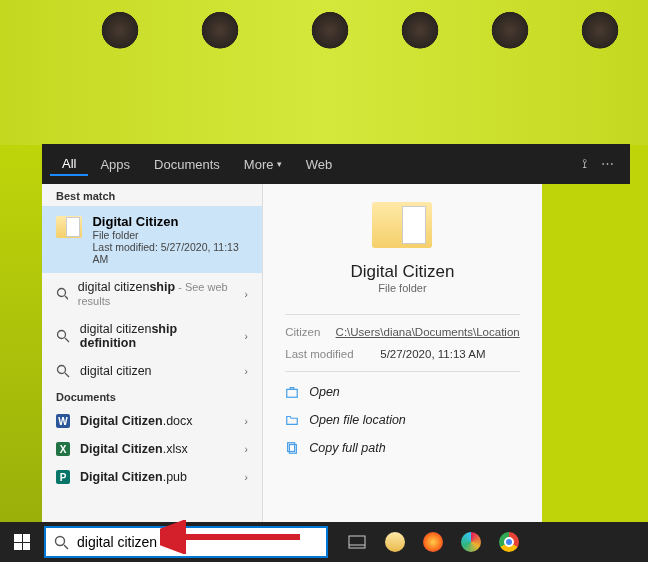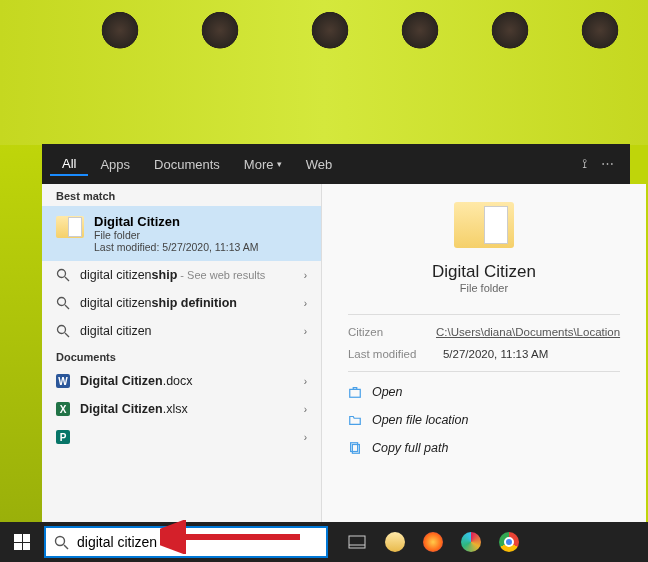--- a/index.html
+++ b/index.html
@@ -4,21 +4,21 @@
 <style>
 * { margin:0; padding:0; box-sizing:border-box; font-family:"Segoe UI",sans-serif; }
 body { width:648px; height:562px; background:#bfd50a; overflow:hidden; position:relative; }
 .wallpaper { position:absolute; top:0; left:0; width:648px; height:145px; background:linear-gradient(90deg,#c5d820,#d4e83c,#c5d820); z-index:0; }
 .wallpaper .silh { position:absolute; bottom:0; width:80px; height:140px; background:radial-gradient(ellipse 30px 30px at 50% 18%,#4a3a30,#2a2520 60%,transparent 62%); }
 .s1{left:80px} .s2{left:180px} .s3{left:290px} .s4{left:380px} .s5{left:470px} .s6{left:560px;background:radial-gradient(ellipse 28px 28px at 50% 20%,#5a4a40,transparent 62%),linear-gradient(180deg,transparent 40%,#2a8a7a 40%)}
 .tabs { position:absolute; top:144px; left:42px; width:588px; height:40px; background:#1f1f1f; display:flex; align-items:center; padding:0 8px; color:#ccc; font-size:13px; z-index:2; }
 .tab { padding:0 12px; height:24px; display:flex; align-items:center; cursor:pointer; }
 .tab.active { color:#fff; border-bottom:2px solid #1a8cff; }
 .tab-icons { margin-left:auto; display:flex; gap:14px; padding-right:8px; color:#ccc; }
-.panel { position:absolute; top:184px; left:42px; width:604px; height:338px; background:#000000; display:flex; z-index:2; }
+.panel { position:absolute; top:184px; left:42px; width:500px; height:338px; background:#000000; display:flex; z-index:2; }
 .left { width:280px; background:#f5f5f5; overflow:hidden; border-right:1px solid #ddd; }
 .sect-hdr { font-size:11px; padding:6px 14px 4px; color:#333; font-weight:600; }
 .bestmatch { background:#cce4f7; padding:8px 14px; display:flex; gap:10px; }
 .folder-sm { width:28px; height:22px; background:linear-gradient(180deg,#ffe9a8,#f5d06a); border-radius:2px; position:relative; margin-top:2px; }
 .folder-sm::before { content:""; position:absolute; right:2px; top:1px; width:12px; height:18px; background:#fff; border:1px solid #ccc; }
 .bm-title { font-size:13px; font-weight:600; color:#000; }
 .bm-sub { font-size:10.5px; color:#444; }
 .bm-meta { font-size:10.5px; color:#444; }
 .webrow,.docrow { display:flex; align-items:center; padding:7px 14px; font-size:12.5px; color:#222; gap:10px; cursor:pointer; }
 .chev { margin-left:auto; color:#666; font-size:10px; }
@@ -121,20 +121,21 @@
           <span><b>Digital Citizen</b>.docx</span>
           <span class="chev">›</span>
         </div>
         <div class="docrow">
           <span class="dicon di-x">X</span>
           <span><b>Digital Citizen</b>.xlsx</span>
           <span class="chev">›</span>
         </div>
         <div class="docrow">
           <span class="dicon di-p">P</span>
+          <span><b>Digital Citizen</b>.pub</span>
           <span class="chev">›</span>
         </div>
       </div>
   </div>
   <div class="right">
     <div class="folder-lg"></div>
     <div class="r-title">Digital Citizen</div>
     <div class="r-sub">File folder</div>
     <div class="r-sep"></div>
     <div class="meta-row">

